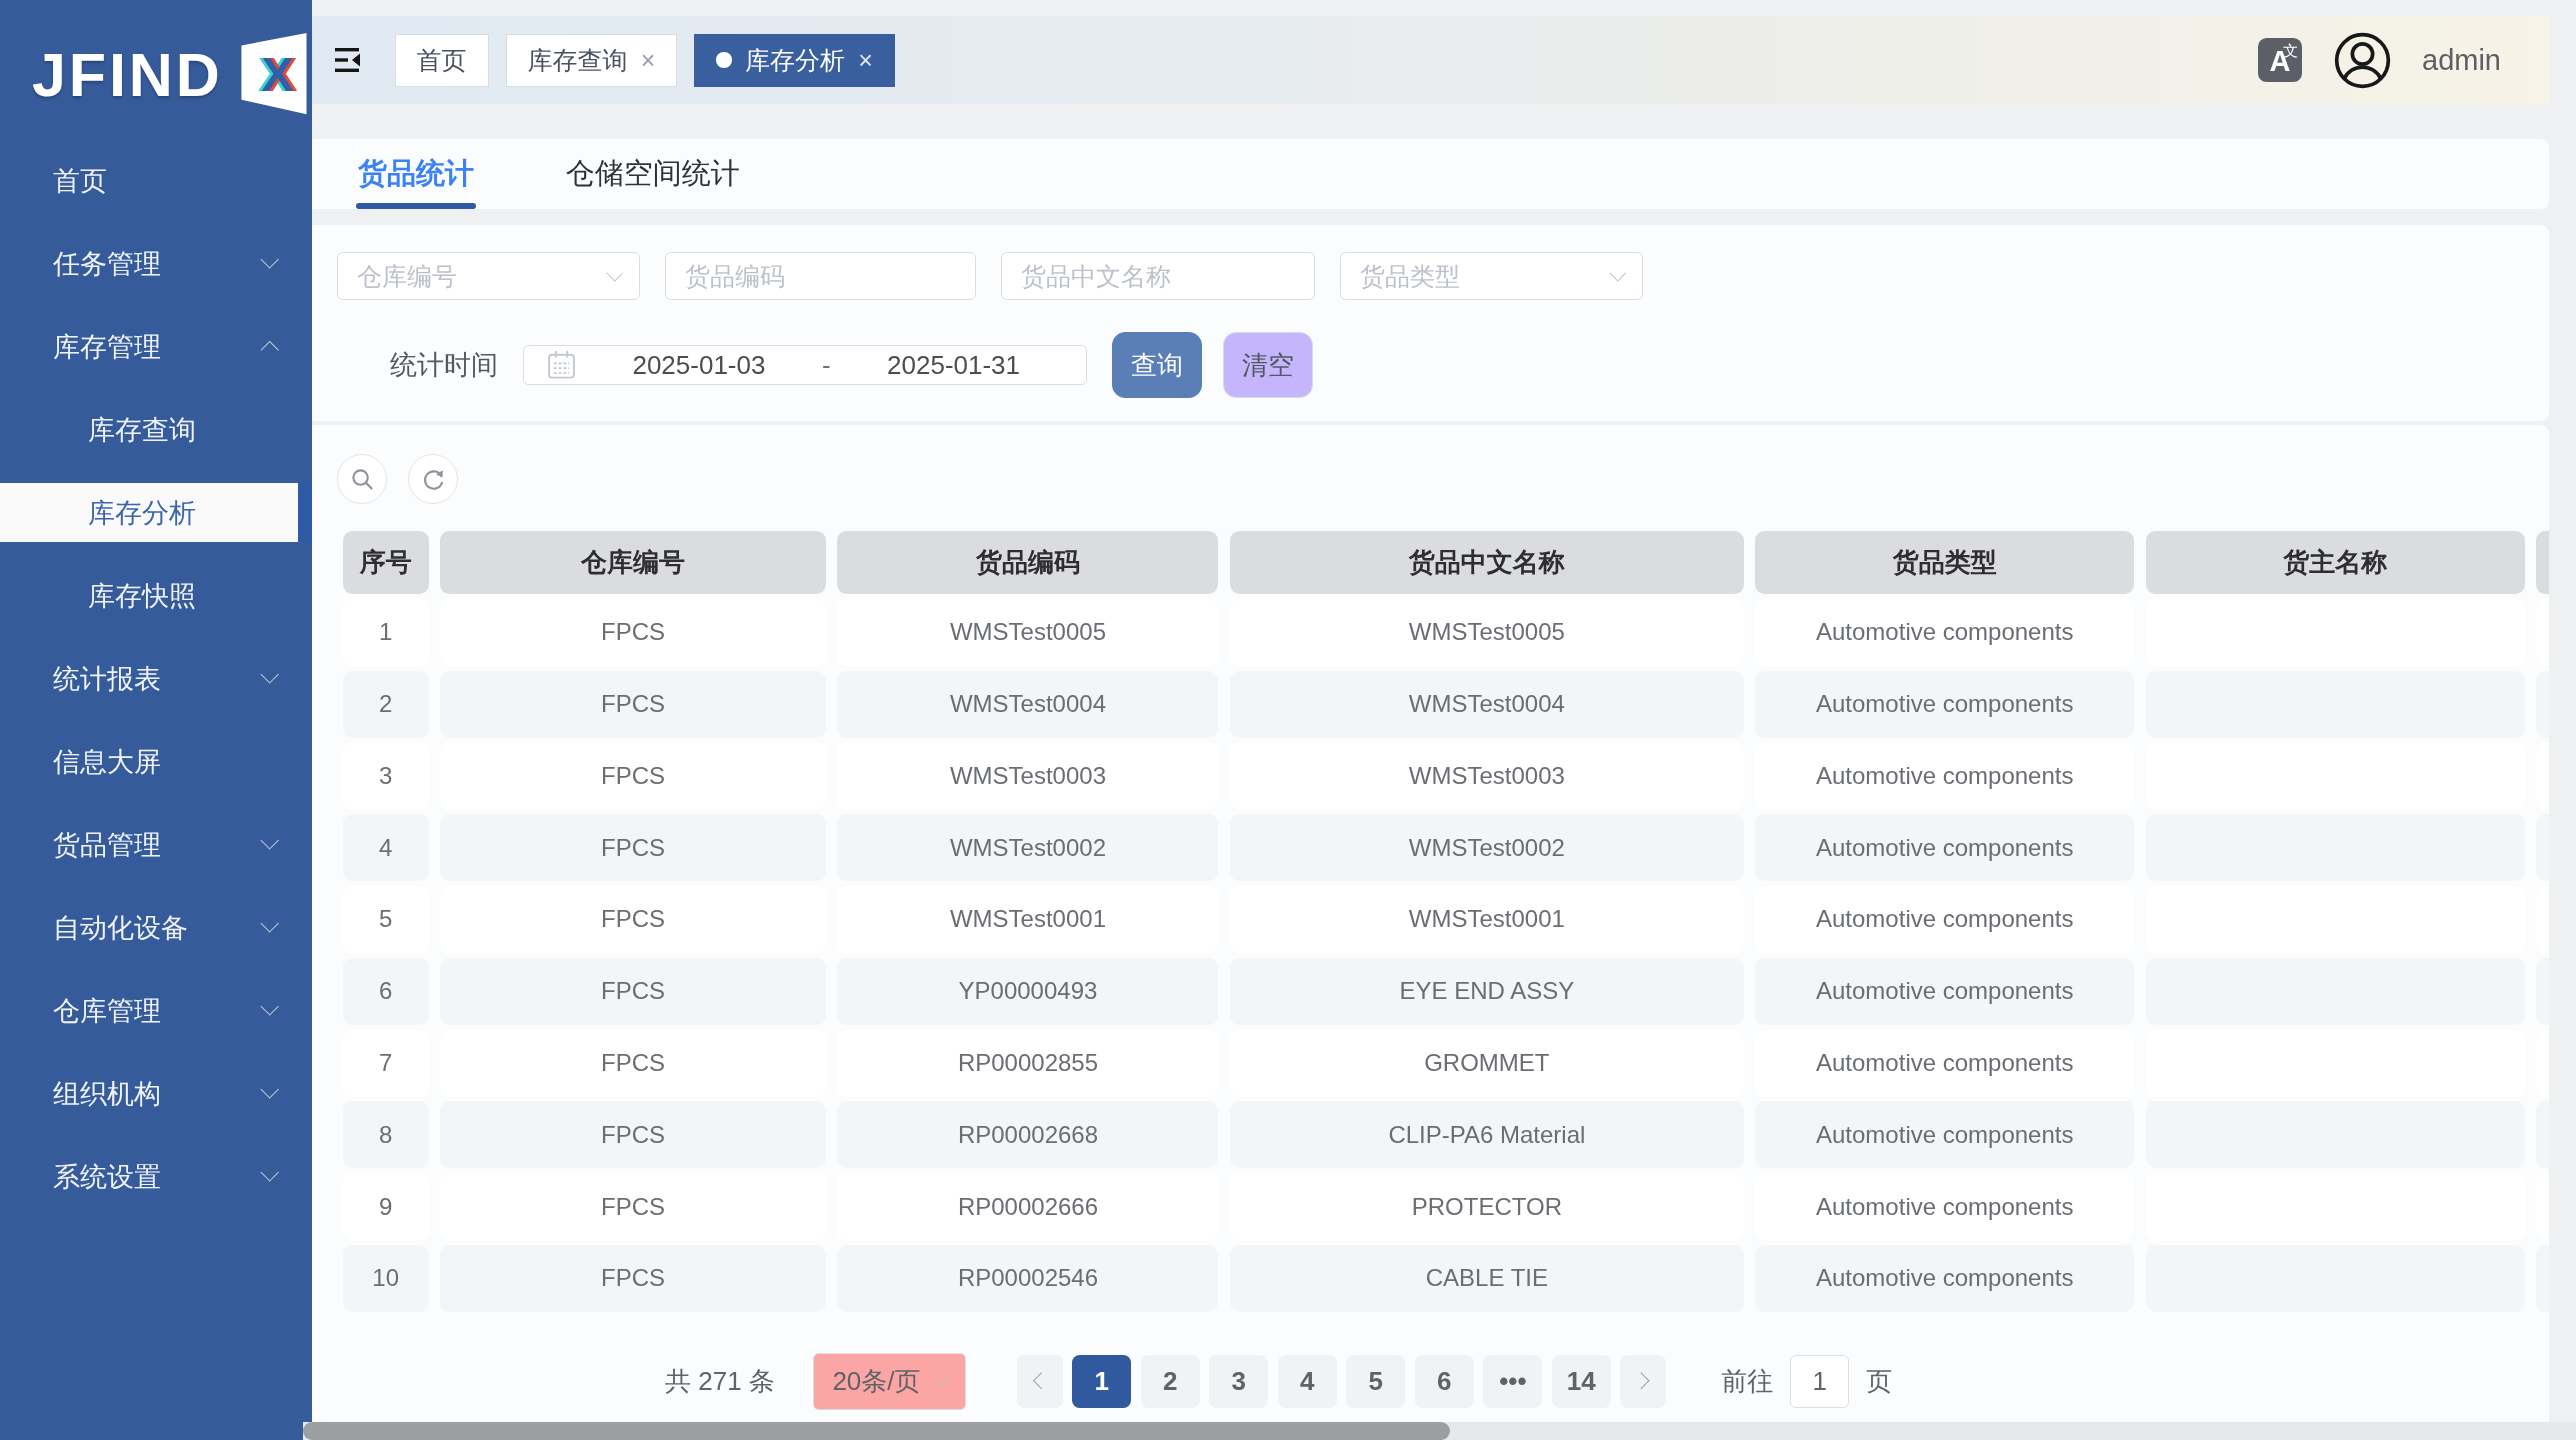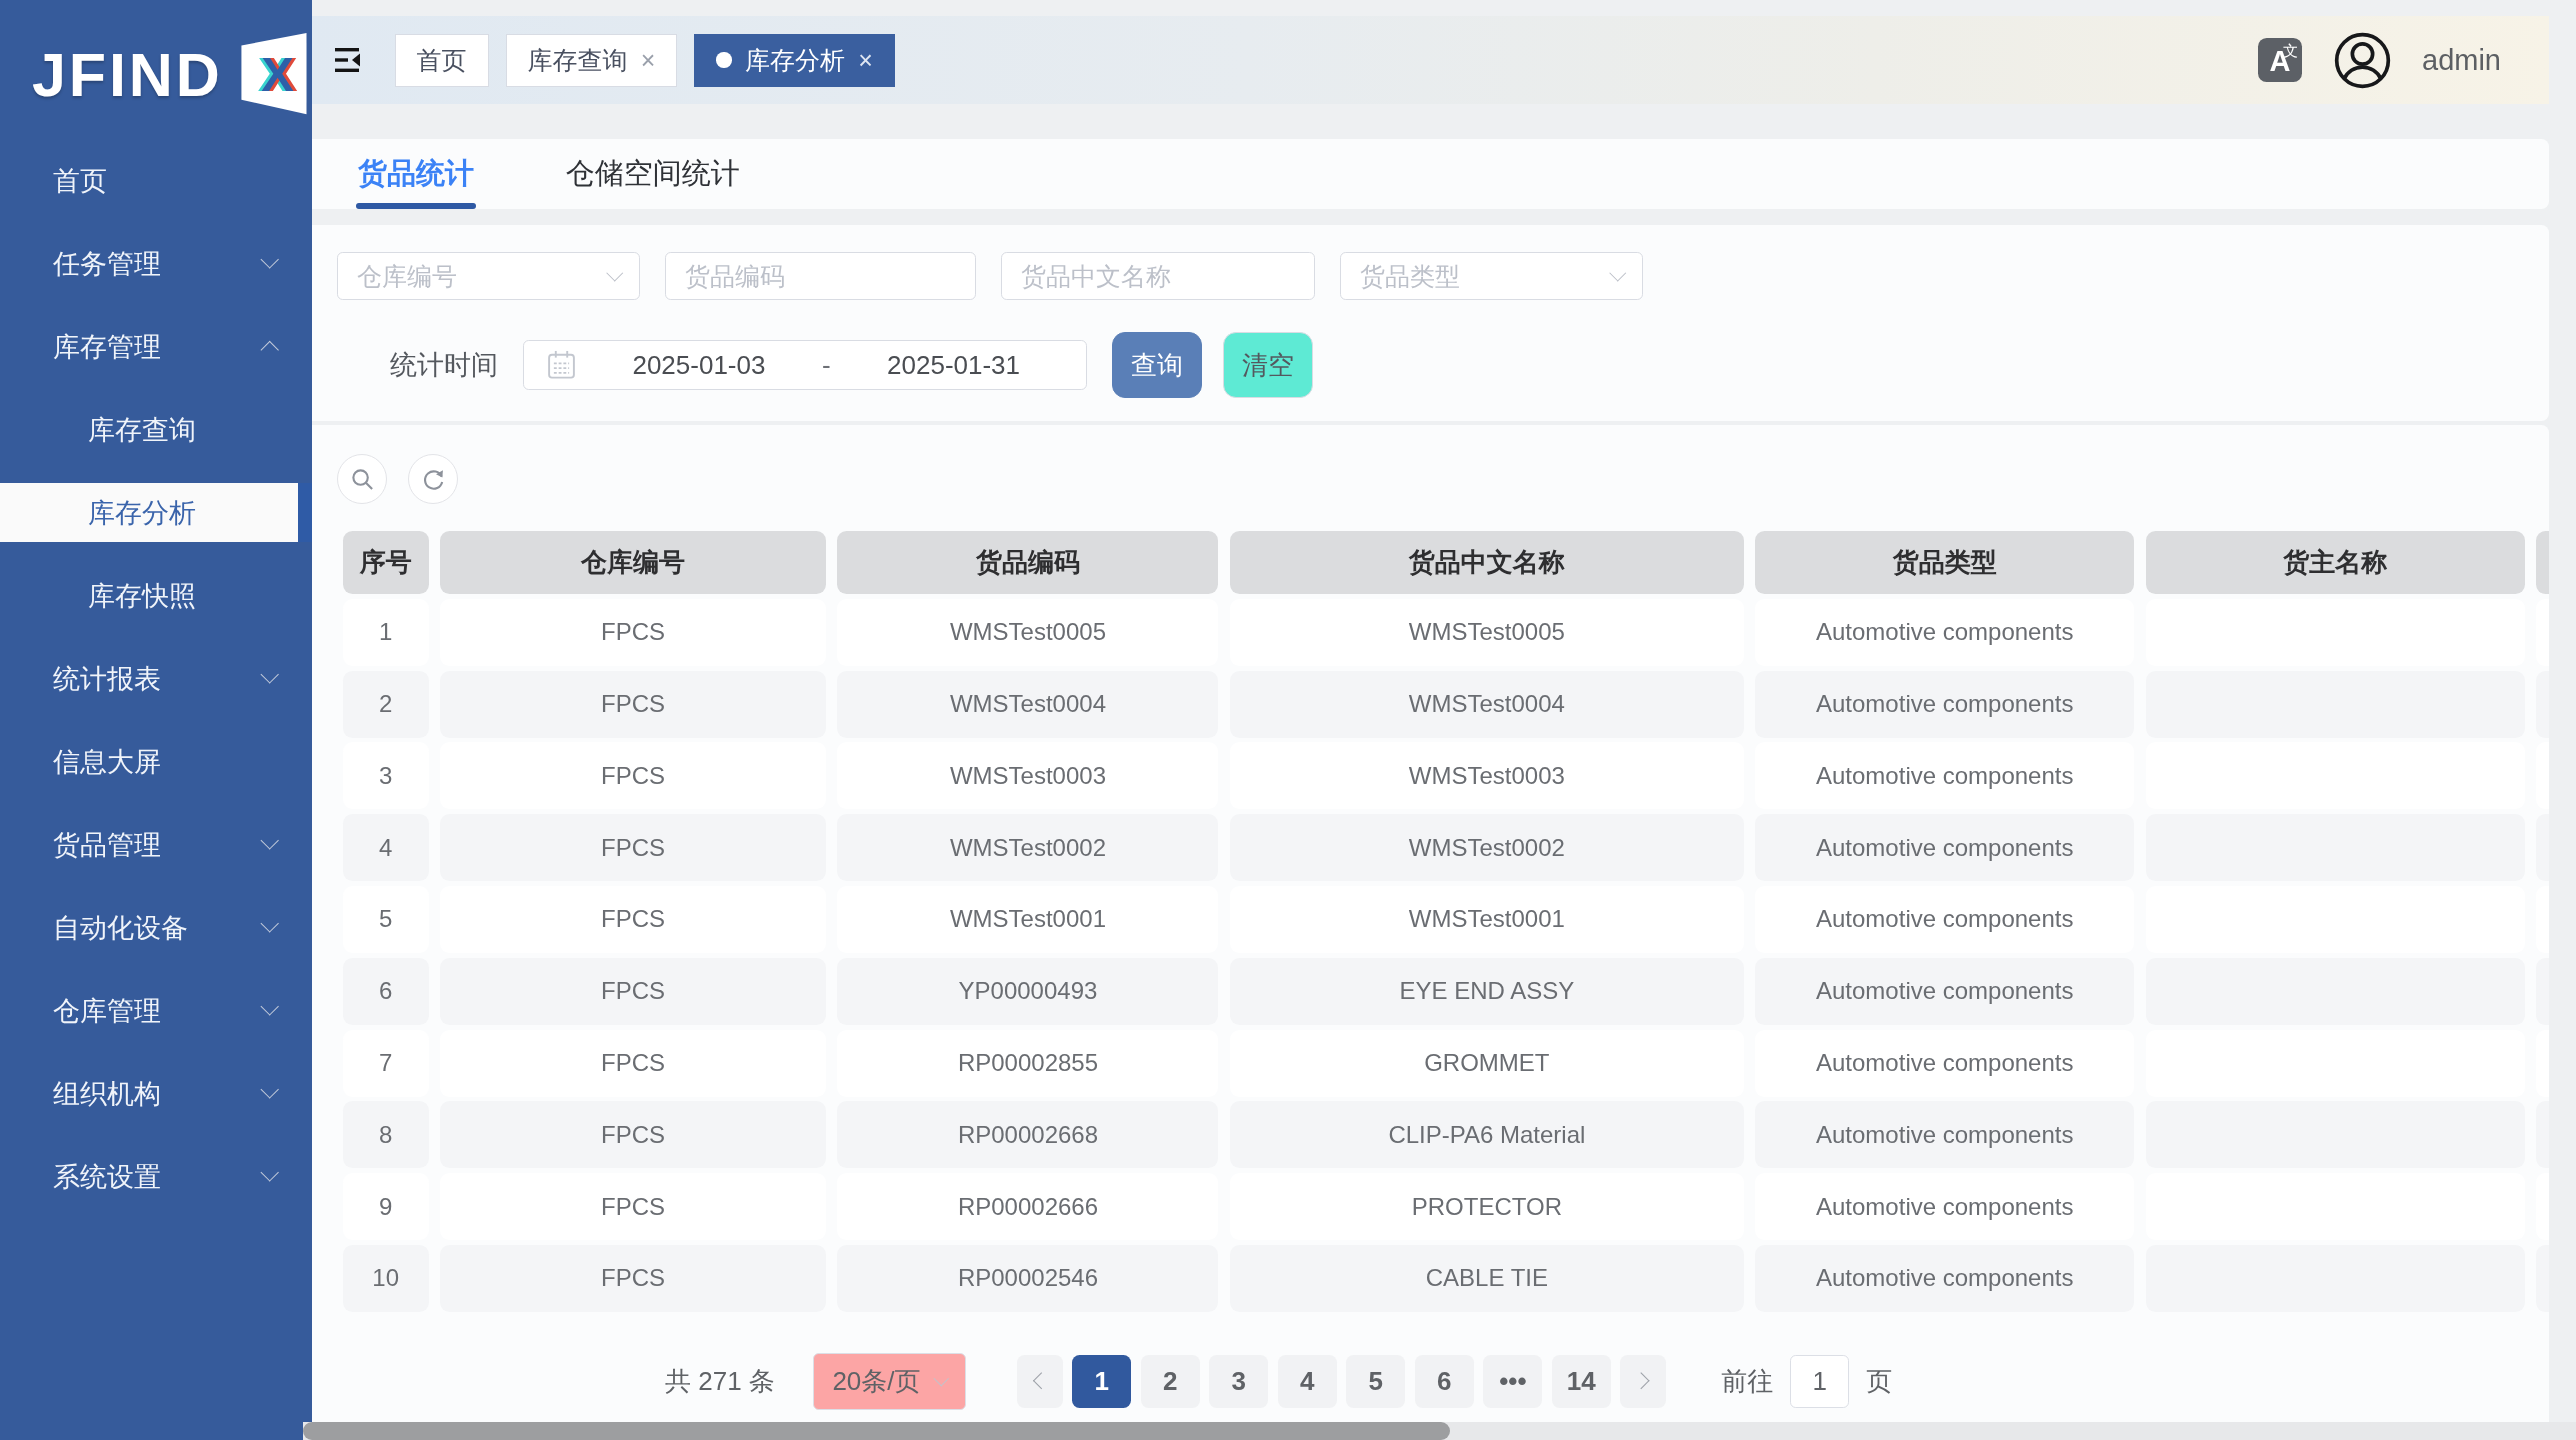--- a/index.html
+++ b/index.html
@@ -57,27 +57,27 @@
   .filter-card{top:225px;height:196px;padding:27px 0 0 34px;}
   .f-row{display:flex;gap:25px;}
   .f-box{height:48px;border:1px solid #d9dce3;border-radius:5.7px;background:#fff;
     display:flex;align-items:center;padding:0 19px;font-size:25px;color:#bcc0c9;box-sizing:border-box;cursor:pointer;}
   .f-box .chev{position:static;width:10.5px;height:10.5px;border-color:#b9bdc6;transform:rotate(45deg);margin-left:auto;margin-bottom:5.7px;}
   .f-input{height:48px;width:311px;border:1px solid #d9dce3;border-radius:5.7px;background:#fff;
     padding:0 19px;font-size:25px;color:#4a4d52;box-sizing:border-box;outline:none;font-family:inherit;}
   .f-input::placeholder{color:#bcc0c9;}
   .f-row2{margin-top:32px;display:flex;align-items:center;}
   .time-label{font-size:27px;color:#54585e;margin-left:53px;margin-right:25px;}
-  .date-box{width:564px;height:50px;border:1px solid #d9dce3;border-radius:5.7px;background:#fff;
+  .date-box{width:564px;height:40px;border:1px solid #d9dce3;border-radius:5.7px;background:#fff;
     display:flex;align-items:center;padding:0 9.5px 0 23px;box-sizing:border-box;font-size:26px;color:#4a4d52;cursor:pointer;}
   .date-box .val{flex:1;text-align:center;}
   .date-box .sep{color:#6d7076;}
   .btn{height:66px;border-radius:13px;font-size:26px;display:flex;align-items:center;justify-content:center;cursor:pointer;box-sizing:border-box;}
   .btn-primary{width:90px;background:#5a7fb7;color:#fff;margin-left:25px;border:1px solid #5a7fb7;}
-  .btn-plain{width:90px;background:#5eead4;border:1px solid #d9dce3;color:#54585e;margin-left:21px;text-align:right;}
+  .btn-plain{width:90px;background:#c4b5fd;border:1px solid #d9dce3;color:#54585e;margin-left:21px;text-align:right;}
   
   .table-card{top:425px;bottom:0;border-radius:7.6px 7.6px 0 0;overflow:hidden;padding:29px 0 16px 34px;}
   .toolbar{display:flex;gap:21px;}
   .circle-btn{width:48px;height:48px;border-radius:50%;background:#fff;border:1px solid #e3e4e8;
     display:flex;align-items:center;justify-content:center;cursor:pointer;}
   .grid{margin-top:27px;margin-left:5.7px;display:grid;
     grid-template-columns:86px 386px 381px 514px 379px 379px 381px;
     column-gap:11.4px;row-gap:4.8px;width:max-content;}
   .cell{height:67px;border-radius:9.5px;display:flex;align-items:center;justify-content:center;
     font-size:24px;color:#6a6d72;background:#fff;}

